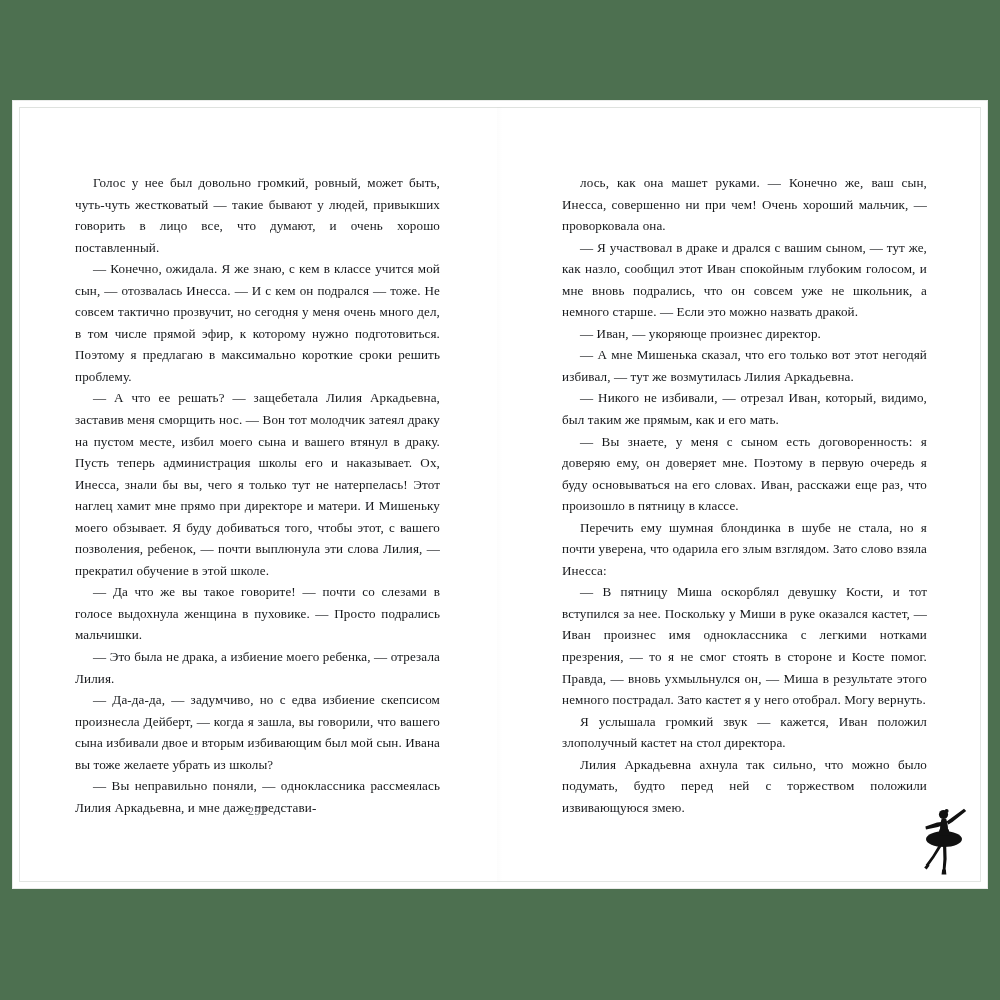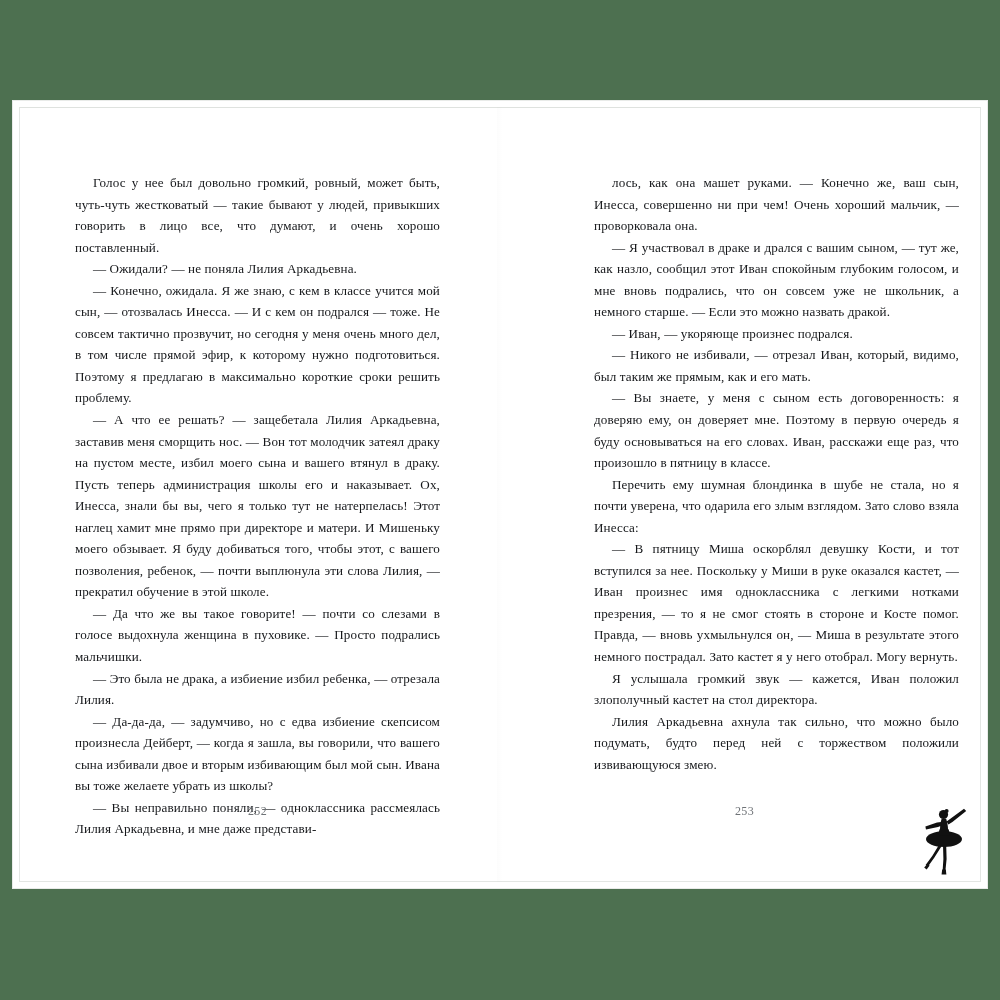--- a/index.html
+++ b/index.html
@@ -55,21 +55,21 @@
     pointer-events: none;
   }
 
   
   .page-col {
     position: absolute;
     top: 172px;
     width: 365px;
   }
   #page-left  { left: 75px; }
-  #page-right { left: 562px; margin-left: 32px; }
+  #page-right { left: 562px; }
 
   .body-text {
     font-family: "Liberation Serif", "DejaVu Serif", serif;
     font-size: 13.1px;
     line-height: 21.55px;
     color: #15171a;
     text-align: justify;
     text-justify: inter-word;
     hyphens: manual;
     -webkit-hyphens: manual;
@@ -110,45 +110,44 @@
 
 <div id="screen">
 
   <div id="page-sheet"></div>
   <div id="page-inner-edge"></div>
   <div id="gutter"></div>
 
   <div class="page-col" id="page-left">
     <div class="body-text" id="left-body">
         <p>Голос у нее был довольно громкий, ровный, может быть, чуть-чуть жестковатый — такие бывают у лю­дей, привыкших говорить в лицо все, что думают, и очень хорошо поставленный.</p>
-        <p>— Ожидали? — не поняла Лилия Аркадьевна.</p>
         <p>— Конечно, ожидала. Я же знаю, с кем в классе учится мой сын, — отозвалась Инесса. — И с кем он подрался — тоже. Не совсем тактично прозвучит, но се­годня у меня очень много дел, в том числе прямой эфир, к которому нужно подготовиться. Поэтому я предлагаю в максимально короткие сроки решить проблему.</p>
         <p>— А что ее решать? — защебетала Лилия Ар­кадьевна, заставив меня сморщить нос. — Вон тот молодчик затеял драку на пустом месте, избил моего сына и вашего втянул в драку. Пусть теперь админи­страция школы его и наказывает. Ох, Инесса, знали бы вы, чего я только тут не натерпелась! Этот наглец ха­мит мне прямо при директоре и матери. И Мишеньку моего обзывает. Я буду добиваться того, чтобы этот, с вашего позволения, ребенок, — почти выплюнула эти слова Лилия, — прекратил обучение в этой школе.</p>
         <p>— Да что же вы такое говорите! — почти со сле­зами в голосе выдохнула женщина в пуховике. — Просто подрались мальчишки.</p>
-        <p>— Это была не драка, а избиение избил ребенка, — отрезала Лилия.</p>
+        <p>— Это была не драка, а избиение моего ребенка, — отрезала Лилия.</p>
         <p>— Да-да-да, — задумчиво, но с едва избиение скепсисом произнесла Дейберт, — когда я зашла, вы говорили, что вашего сына избивали двое и вторым избивающим был мой сын. Ивана вы тоже желаете убрать из школы?</p>
         <p>— Вы неправильно поняли, — одноклассника рас­смеялась Лилия Аркадьевна, и мне даже представи-</p>
       </div>
   </div>
   <div class="folio" id="folio-left">252</div>
 
   <div class="page-col" id="page-right">
     <div class="body-text" id="right-body">
         <p>лось, как она машет руками. — Конечно же, ваш сын, Инесса, совершенно ни при чем! Очень хороший мальчик, — проворковала она.</p>
         <p>— Я участвовал в драке и дрался с вашим сы­ном, — тут же, как назло, сообщил этот Иван спо­койным глубоким голосом, и мне вновь подрались, что он совсем уже не школьник, а немного старше. — Если это можно назвать дракой.</p>
-        <p>— Иван, — укоряюще произнес подрался.</p>
+        <p>— Иван, — укоряюще произнес директор.</p>
+        <p>— А мне Мишенька сказал, что его только вот этот негодяй избивал, — тут же возмутилась Лилия Аркадьевна.</p>
         <p>— Никого не избивали, — отрезал Иван, кото­рый, видимо, был таким же прямым, как и его мать.</p>
         <p>— Вы знаете, у меня с сыном есть договоренность: я доверяю ему, он доверяет мне. Поэтому в первую очередь я буду основываться на его словах. Иван, рас­скажи еще раз, что произошло в пятницу в классе.</p>
         <p>Перечить ему шумная блондинка в шубе не стала, но я почти уверена, что одарила его злым взглядом. Зато слово взяла Инесса:</p>
         <p>— В пятницу Миша оскорблял девушку Кости, и тот вступился за нее. Поскольку у Миши в руке ока­зался кастет, — Иван произнес имя одноклассника с легкими нотками презрения, — то я не смог стоять в стороне и Косте помог. Правда, — вновь ухмыльнулся он, — Миша в результате этого немного пострадал. Зато кастет я у него отобрал. Могу вернуть.</p>
         <p>Я услышала громкий звук — кажется, Иван поло­жил злополучный кастет на стол директора.</p>
         <p>Лилия Аркадьевна ахнула так сильно, что можно было подумать, будто перед ней с торжеством поло­жили извивающуюся змею.</p>
       </div>
   </div>
-  <div class="folio" id="folio-right">253</div>
 
   <div id="vignette">
     <svg viewBox="0 0 62 72" xmlns="http://www.w3.org/2000/svg" aria-hidden="true">
       <g fill="#111111">
 
         <circle cx="28.5" cy="9.5" r="4.6"></circle>
 
         <circle cx="31.6" cy="6.0" r="2.0"></circle>
 
         <path d="M26.6 13.8 L31.2 13.8 C32.6 18.4 33.4 23.6 33.0 28.9

